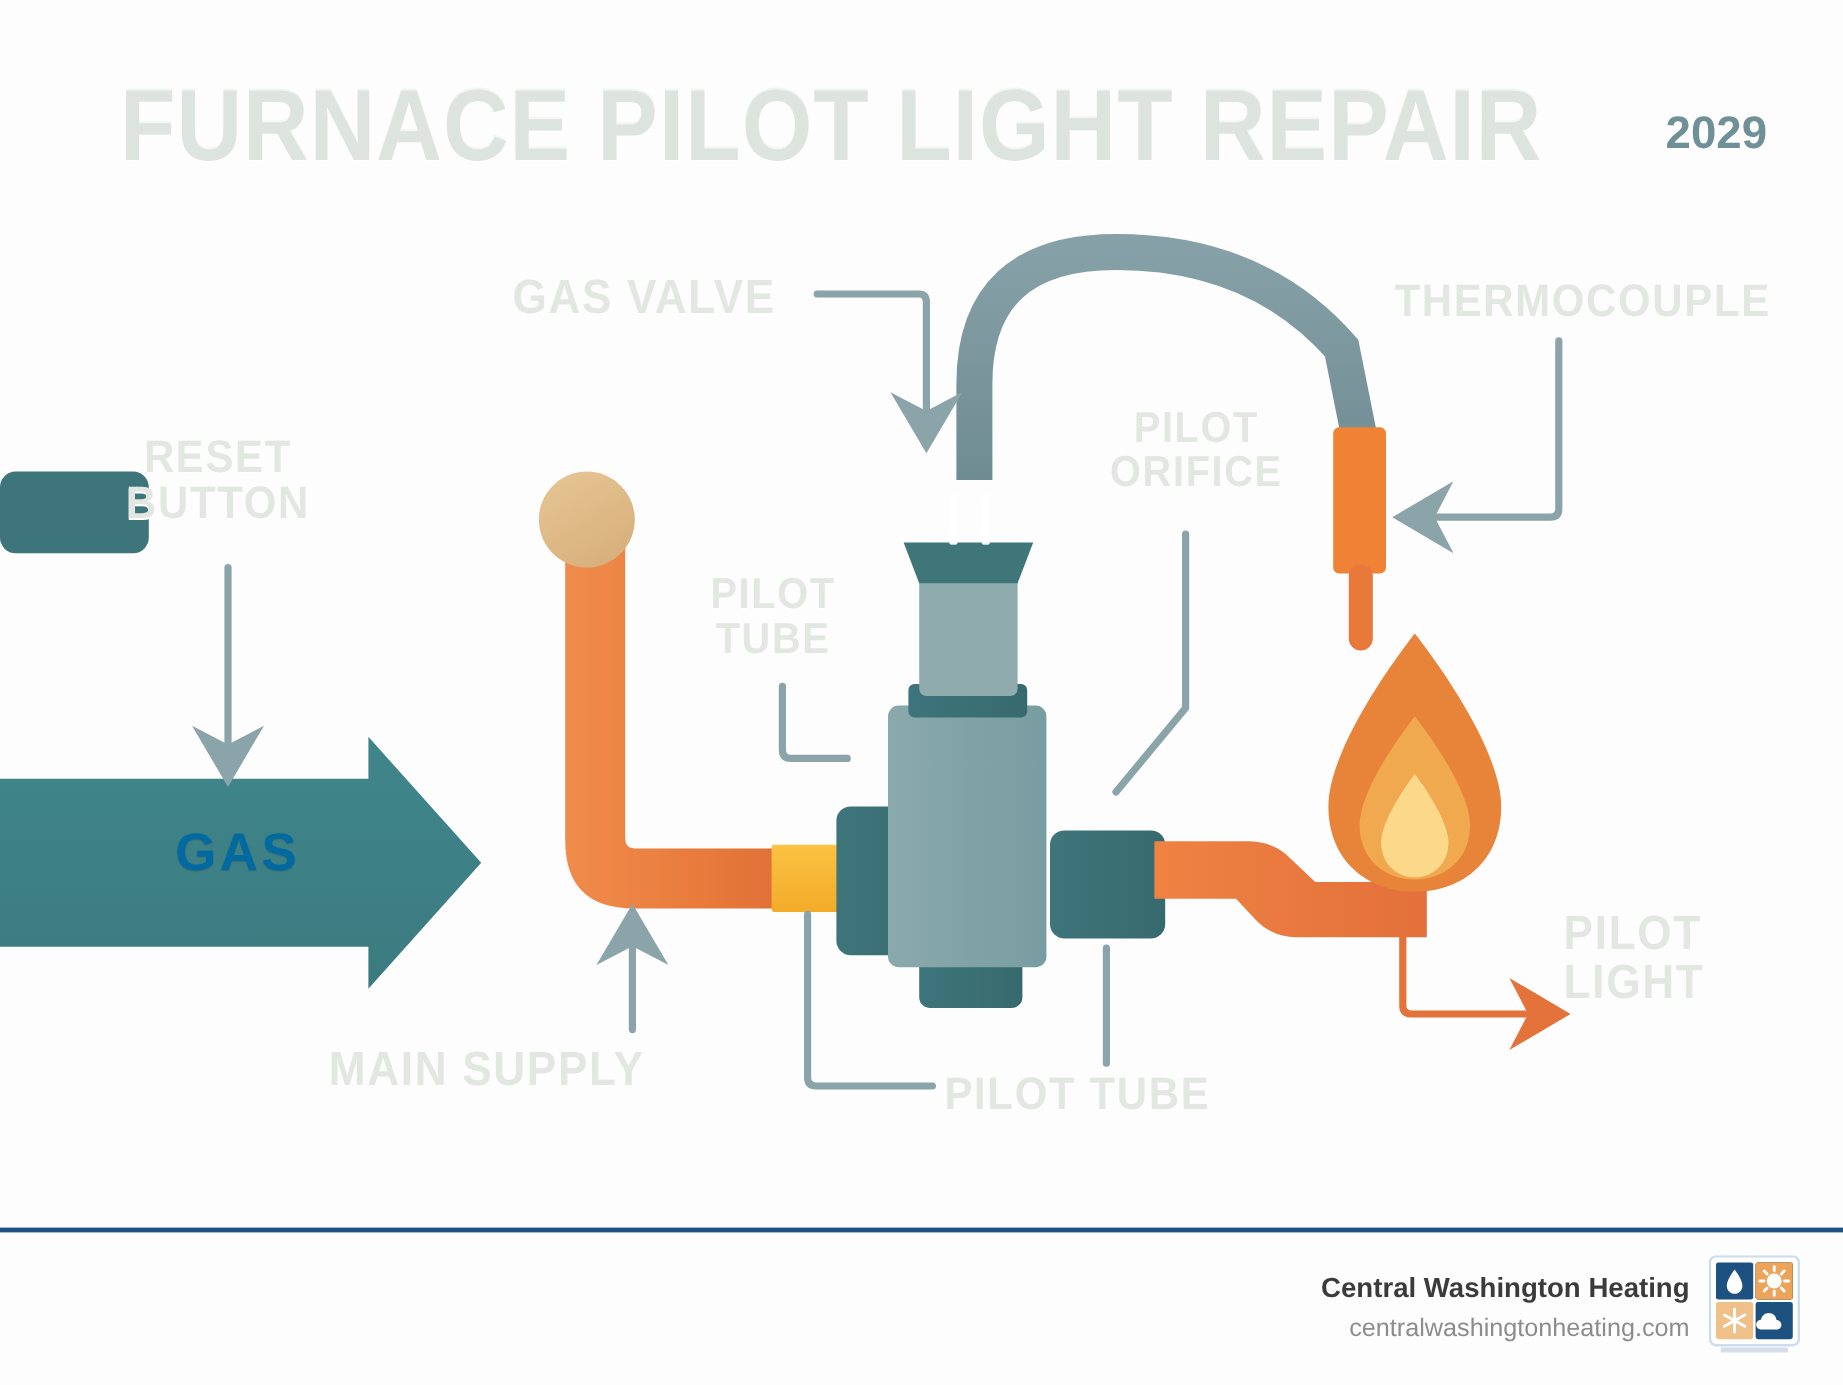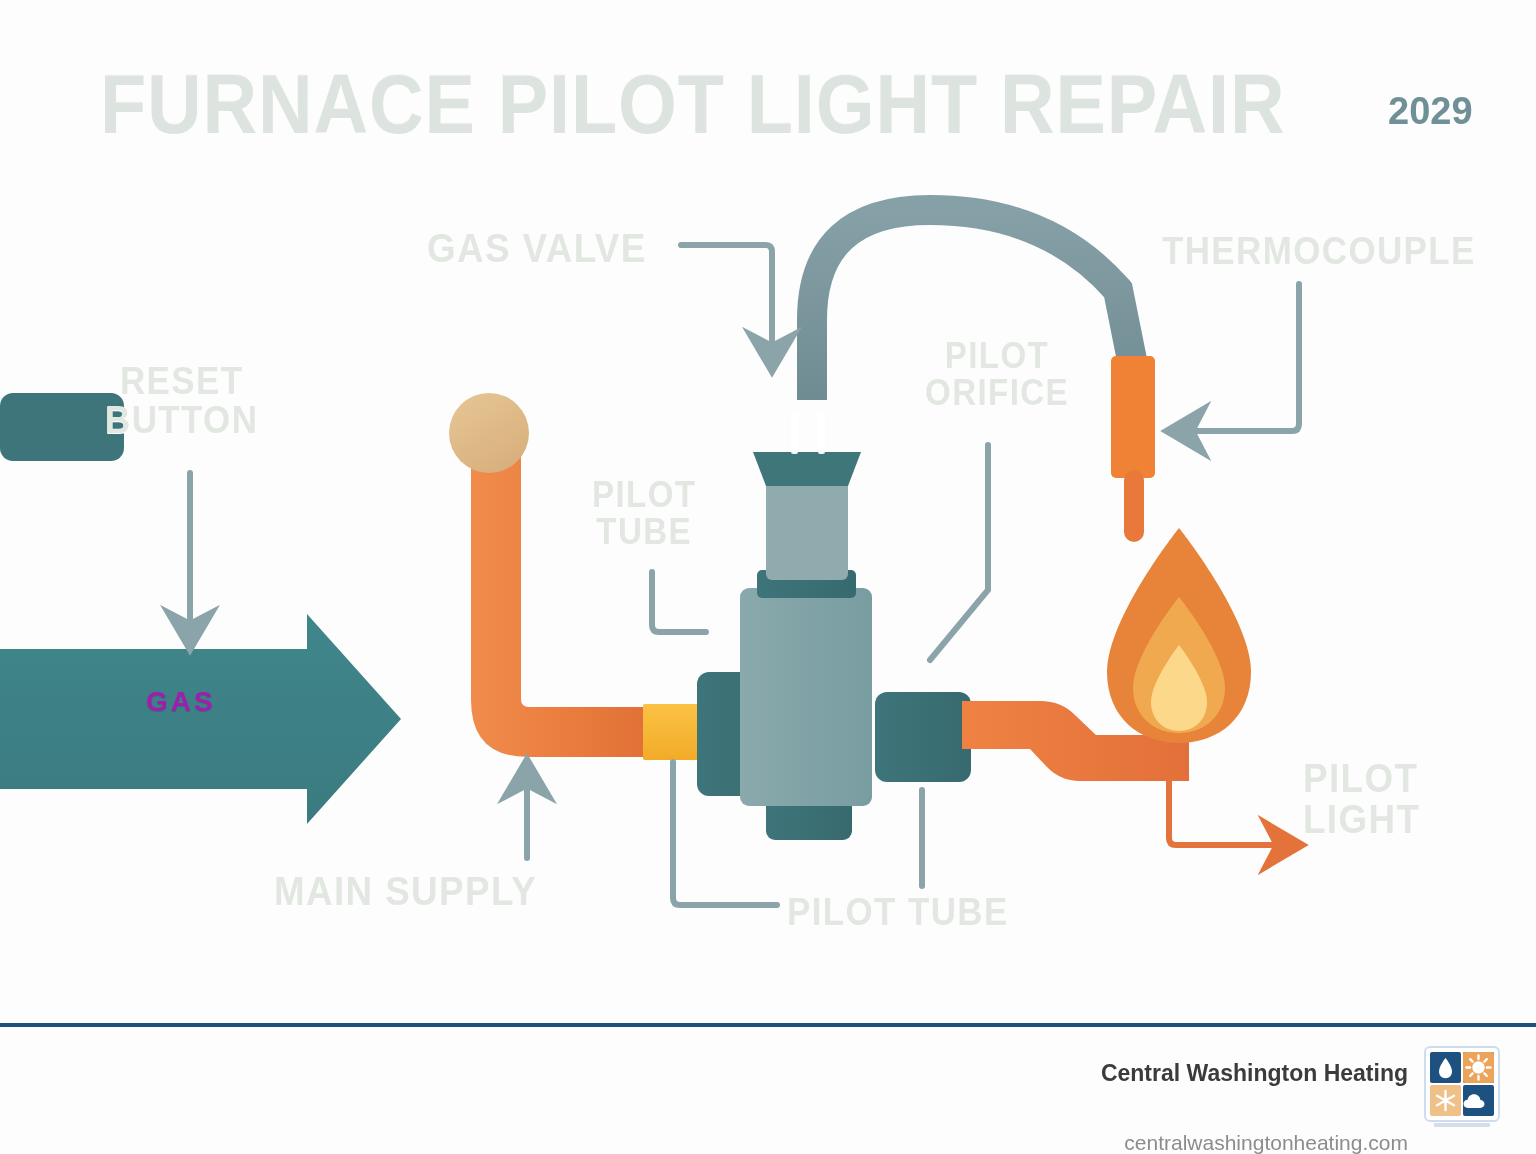--- a/index.html
+++ b/index.html
@@ -38,33 +38,33 @@
   .l-reset   {left:105px;top:362px;font-size:38px;text-align:center;}
   .l-orifice {left:925px;top:338px;font-size:36px;text-align:center;}
   .l-ptube1  {left:592px;top:477px;font-size:36px;text-align:center;}
   .l-mainsup {left:274px;top:871px;font-size:40px;}
   .l-ptube2  {left:787px;top:893px;font-size:38px;}
   .l-plight  {left:1303px;top:758px;font-size:40px;}
 
   
   .gas-text{
     position:absolute;left:146px;top:686px;
-    font-size:28px;font-weight:700;color:#a21caf;letter-spacing:3px;
+    font-size:44px;font-weight:700;color:#0369a1;letter-spacing:3px;
     text-shadow:0 1px 1px rgba(40,70,70,.35);
   }
 
   
   .footer-rule{position:absolute;left:0;top:1023px;width:1536px;height:4px;background:#1d5280;}
   .footer-co{
     position:absolute;right:128px;top:1060px;
     font-size:23px;font-weight:700;color:#3b3b3b;white-space:nowrap;
   }
   .footer-url{
     position:absolute;right:128px;top:1095px;
-    font-size:21px;color:#8c8c8c;white-space:nowrap;margin-top:36px;
+    font-size:21px;color:#8c8c8c;white-space:nowrap;
   }
   .logo{
     position:absolute;left:1424px;top:1046px;width:76px;height:84px;
   }
 </style>
 </head>
 <body>
 
 <div id="stage">
 

